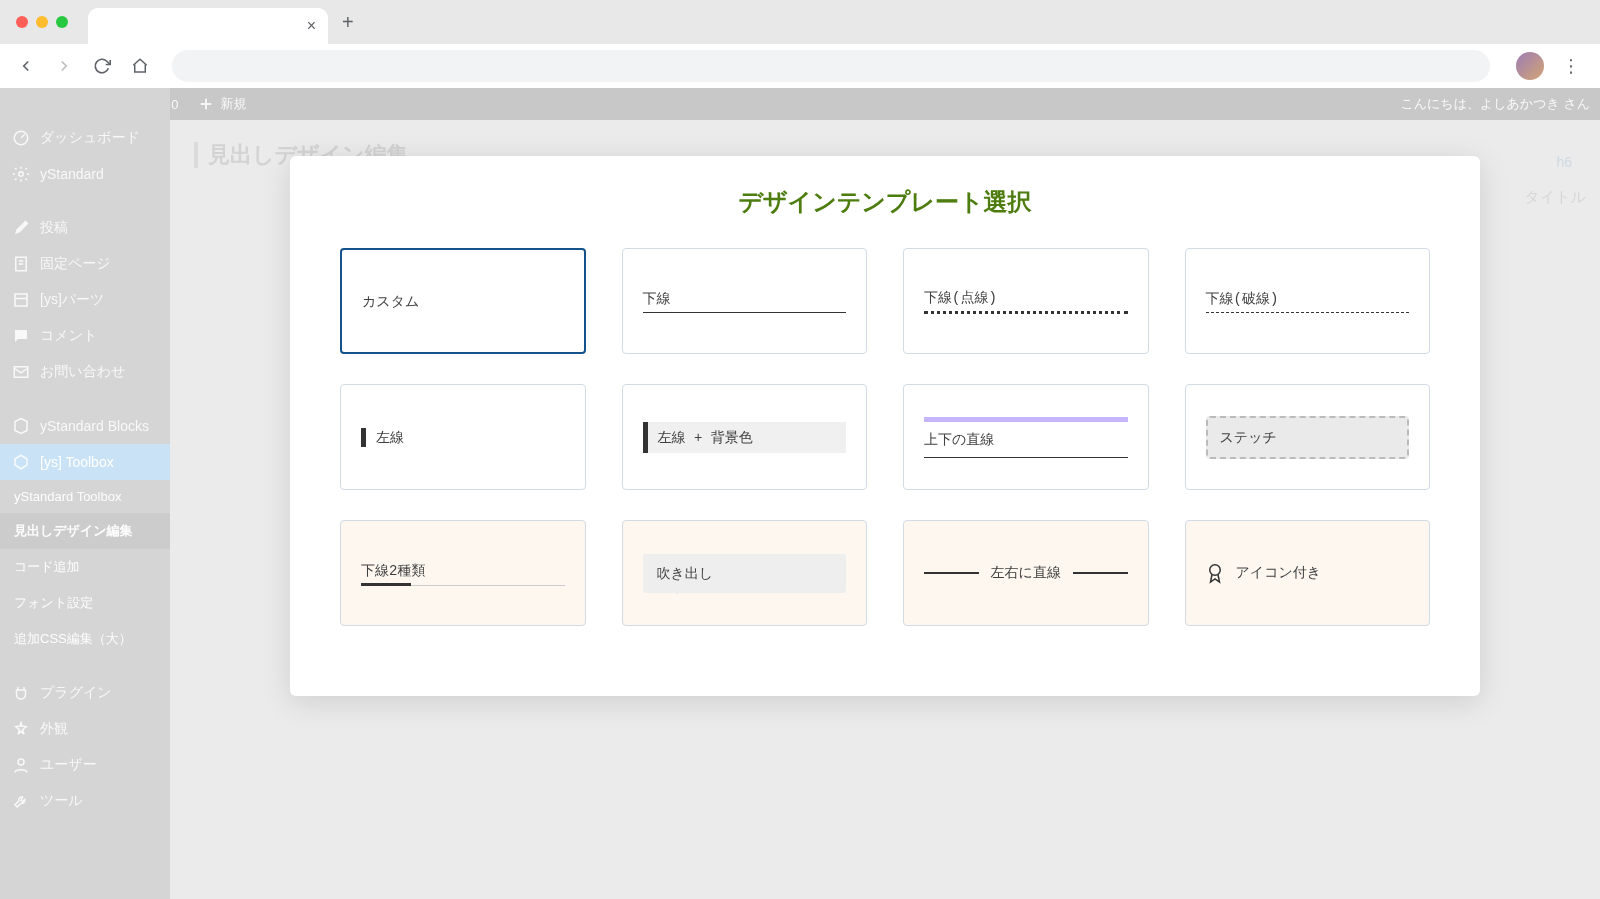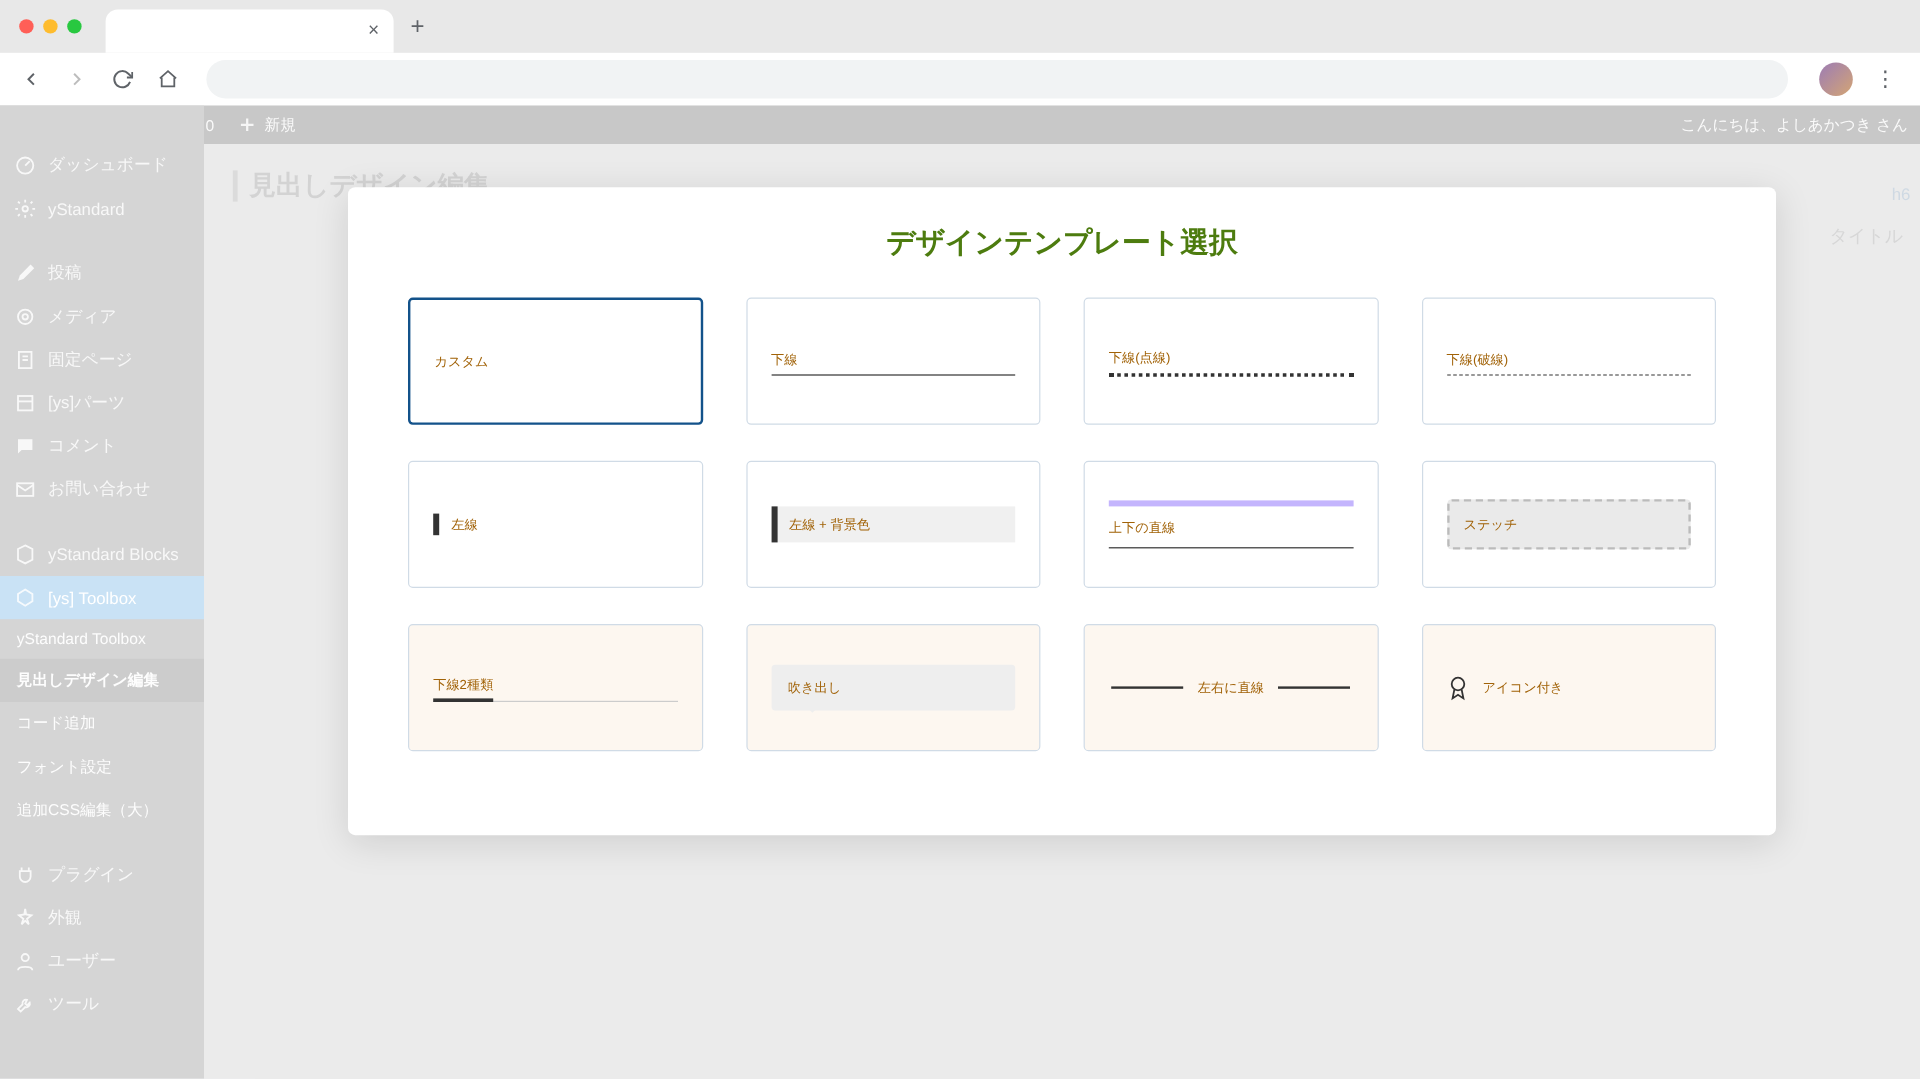--- a/index.html
+++ b/index.html
@@ -39,36 +39,36 @@
 .wp-menu li.sub-current { background: #cccccc; color: #fff; font-weight: 600; }
 .wp-menu li.sub { padding-left: 14px; font-size: 13px; color: #fdfdfd; }
 .wp-menu .sep { height: 8px; }
 .menu-icon { width: 18px; height: 18px; opacity: 0.85; flex-shrink: 0; }
 
 .wp-content { flex: 1; background: #f0f0f1; padding-top: 32px; position: relative; }
 .page-title-area { padding: 20px 24px 10px; display: flex; align-items: center; gap: 10px; color: #bdbdbd; }
 .page-title-bar { width: 4px; height: 26px; background: #d0d0d0; }
 .page-title-text { font-size: 22px; font-weight: 600; color: #c0c0c0; }
 
-.bg-tabs { position: absolute; top: 66px; right: 8px; font-size: 14px; color: #b8cde0; }
+.bg-tabs { position: absolute; top: 66px; right: 28px; font-size: 14px; color: #b8cde0; }
 .bg-tabs-label { position: absolute; top: 100px; right: 14px; font-size: 15px; color: #c8c8c8; }
 
 
 .overlay { position: absolute; top: 32px; left: 0; right: 0; bottom: 0; background: rgba(230,230,230,0.5); display: flex; justify-content: center; align-items: flex-start; z-index: 10; }
 
 .modal { background: #fff; border-radius: 6px; box-shadow: 0 6px 30px rgba(0,0,0,0.12); width: 1190px; margin-top: 36px; padding: 30px 50px 70px; }
 .modal-title { text-align: center; font-size: 24px; font-weight: 700; color: #4d7c0f; margin-bottom: 30px; }
 
 .template-grid { display: grid; grid-template-columns: repeat(4, 1fr); gap: 30px 36px; }
 .template-card { border: 1px solid #d0dbe6; border-radius: 4px; height: 106px; display: flex; align-items: center; justify-content: center; padding: 0 20px; cursor: pointer; background: #fff; position: relative; }
 .template-card.selected { border: 2px solid #13528a; }
 .template-card.warm { background: #fdf7f0; }
 
 .card-inner { width: 100%; }
-.card-label { font-size: 11px; color: #a16207; }
+.card-label { font-size: 14px; color: #404040; font-family: Liberation Mono, monospace; }
 
 
 .style-underline { border-bottom: 1px solid #333; padding-bottom: 4px; }
 .style-underline-dotted { border-bottom: 3px dotted #333; padding-bottom: 4px; }
 .style-underline-dashed { border-bottom: 1px dashed #333; padding-bottom: 4px; }
 .style-leftborder { border-left: 5px solid #333; padding-left: 10px; }
 .style-leftborder-bg { border-left: 5px solid #333; padding: 6px 10px; background: #f0f0f0; }
 .style-updown { border-top: 5px solid #c4b5fd; border-bottom: 1px solid #333; padding: 8px 0; }
 .style-stitch { background: #eaeaea; border: 2px dashed #bbb; border-radius: 4px; padding: 10px 12px; }
 .style-underline2 { position: relative; padding-bottom: 6px; }
@@ -179,27 +179,20 @@
         </li>
       <li class="sep"></li>
       <li>
           <svg class="menu-icon" viewBox="0 0 24 24" fill="#fff">
             <path d="M4 20l2-6L18 2l4 4L10 18l-6 2z"></path>
           </svg>
           <span>投稿</span>
         </li>
       <li>
           <svg class="menu-icon" viewBox="0 0 24 24" fill="none" stroke="#fff" stroke-width="2">
-            <circle cx="12" cy="12" r="8"></circle>
-            <circle cx="12" cy="12" r="3"></circle>
-          </svg>
-          <span>メディア</span>
-        </li>
-      <li>
-          <svg class="menu-icon" viewBox="0 0 24 24" fill="none" stroke="#fff" stroke-width="2">
             <rect x="5" y="3" width="14" height="18"></rect>
             <path d="M9 8h6M9 12h6"></path>
           </svg>
           <span>固定ページ</span>
         </li>
       <li>
           <svg class="menu-icon" viewBox="0 0 24 24" fill="none" stroke="#fff" stroke-width="2">
             <rect x="4" y="4" width="16" height="16"></rect>
             <path d="M4 10h16"></path>
           </svg>

